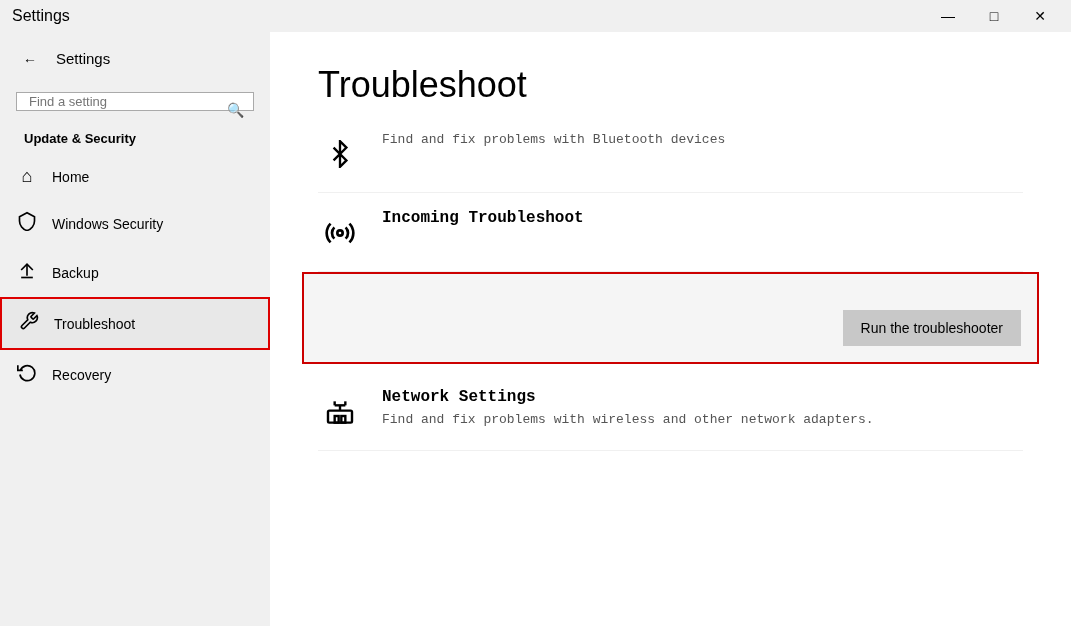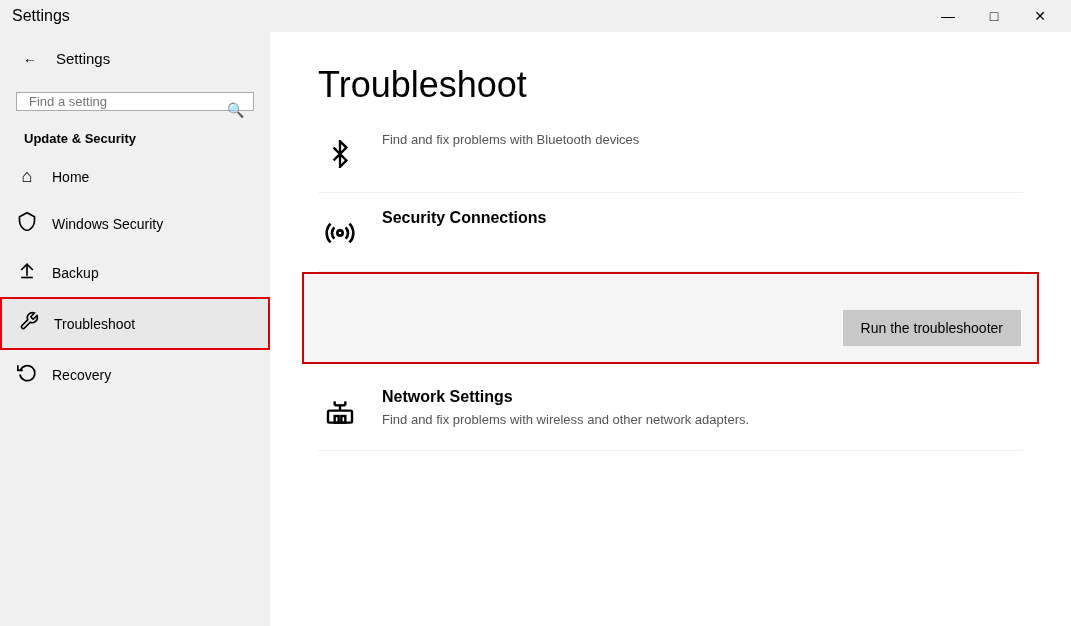--- a/index.html
+++ b/index.html
@@ -170,20 +170,21 @@
       height: 44px;
       display: flex;
       align-items: center;
       justify-content: center;
       font-size: 28px;
       flex-shrink: 0;
       margin-top: 2px;
     }
     .troubleshoot-text {
       flex: 1;
+      font-family: Liberation Mono, monospace;
     }
     .troubleshoot-name {
       font-size: 16px;
       font-weight: 600;
       color: #000;
       margin-bottom: 4px;
     }
     .troubleshoot-desc {
       font-size: 13px;
       color: #555;
@@ -312,21 +313,21 @@
       <div class="troubleshoot-icon">
         <svg width="32" height="32" viewBox="0 0 24 24" fill="none" stroke="currentColor" stroke-width="2">
           <circle cx="12" cy="12" r="2"></circle>
           <path d="M16.24 7.76a6 6 0 0 1 0 8.49"></path>
           <path d="M7.76 7.76a6 6 0 0 0 0 8.49"></path>
           <path d="M19.07 4.93a10 10 0 0 1 0 14.14"></path>
           <path d="M4.93 4.93a10 10 0 0 0 0 14.14"></path>
         </svg>
       </div>
       <div class="troubleshoot-text">
-        <div class="troubleshoot-name">Security Connections</div>
+        <div class="troubleshoot-name">Incoming Troubleshoot</div>
       </div>
     </div>
 
     <div class="keyboard-item-wrapper">
       <div class="keyboard-item-bottom">
         <button class="run-btn">Run the troubleshooter</button>
       </div>
     </div>
 
     <div class="troubleshoot-item" style="margin-top:8px;">

